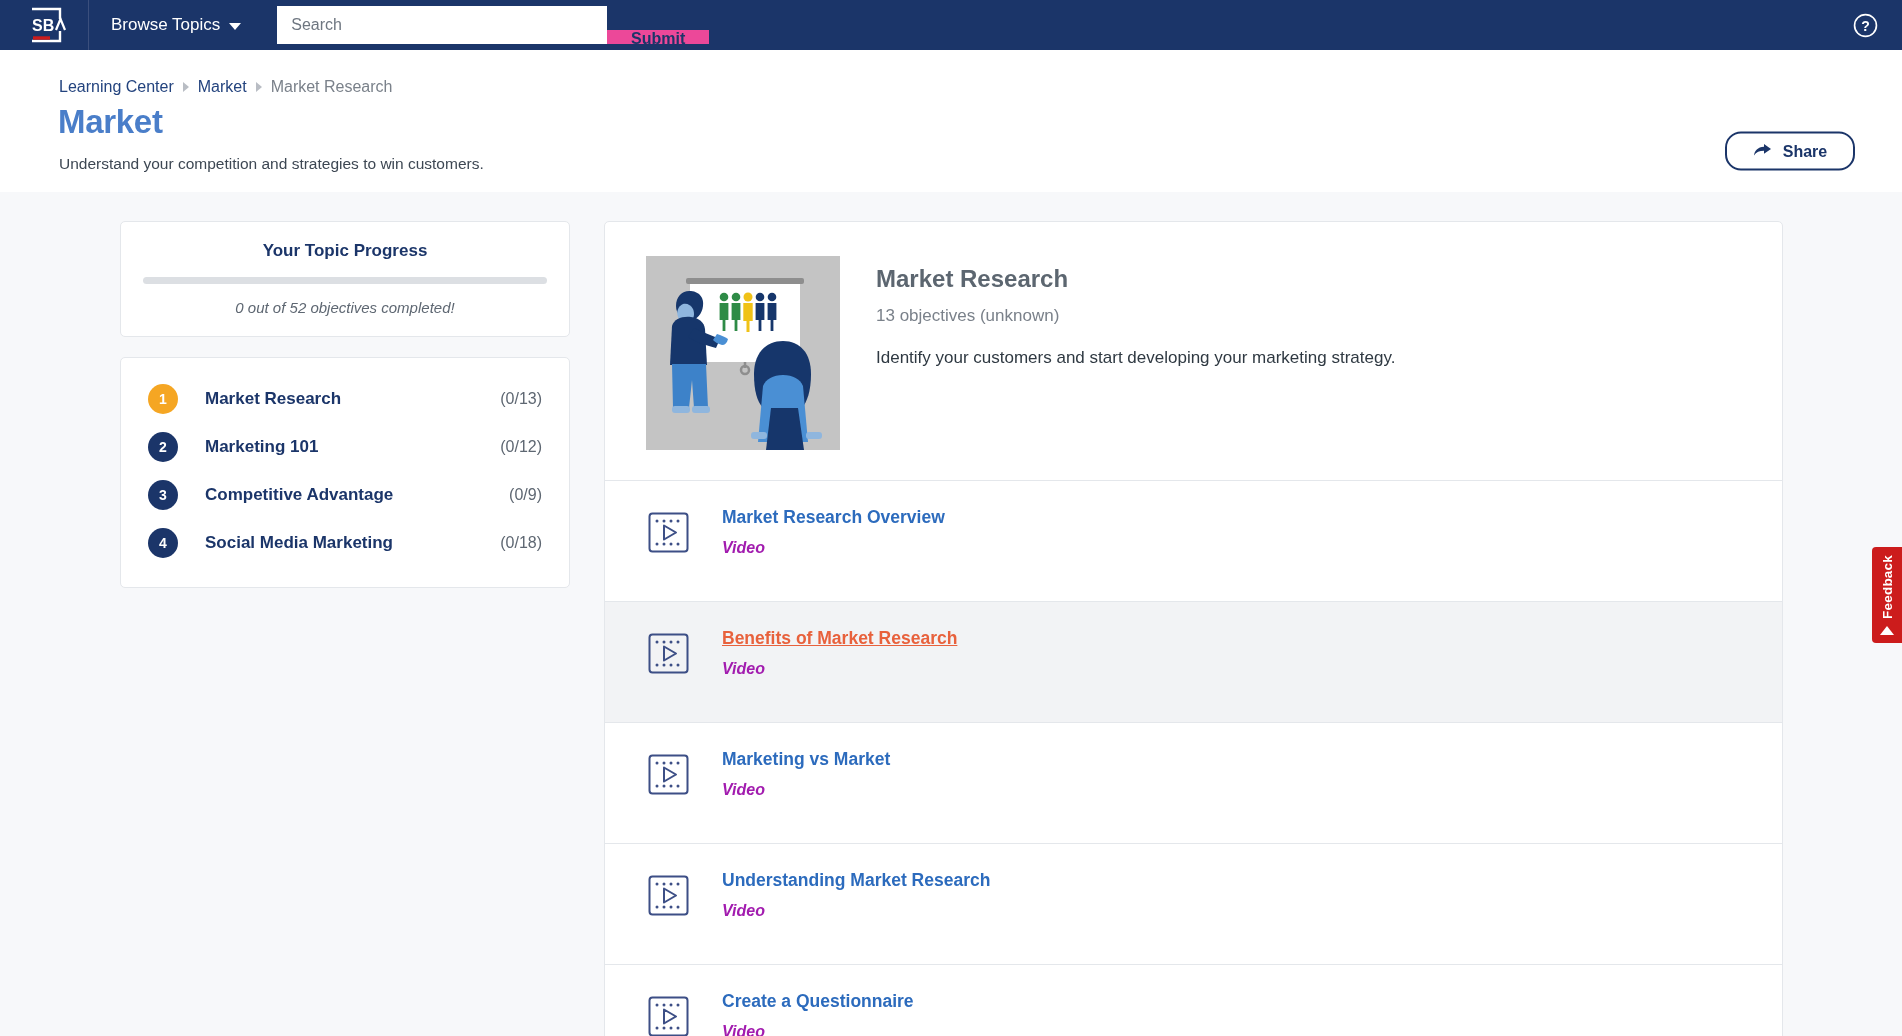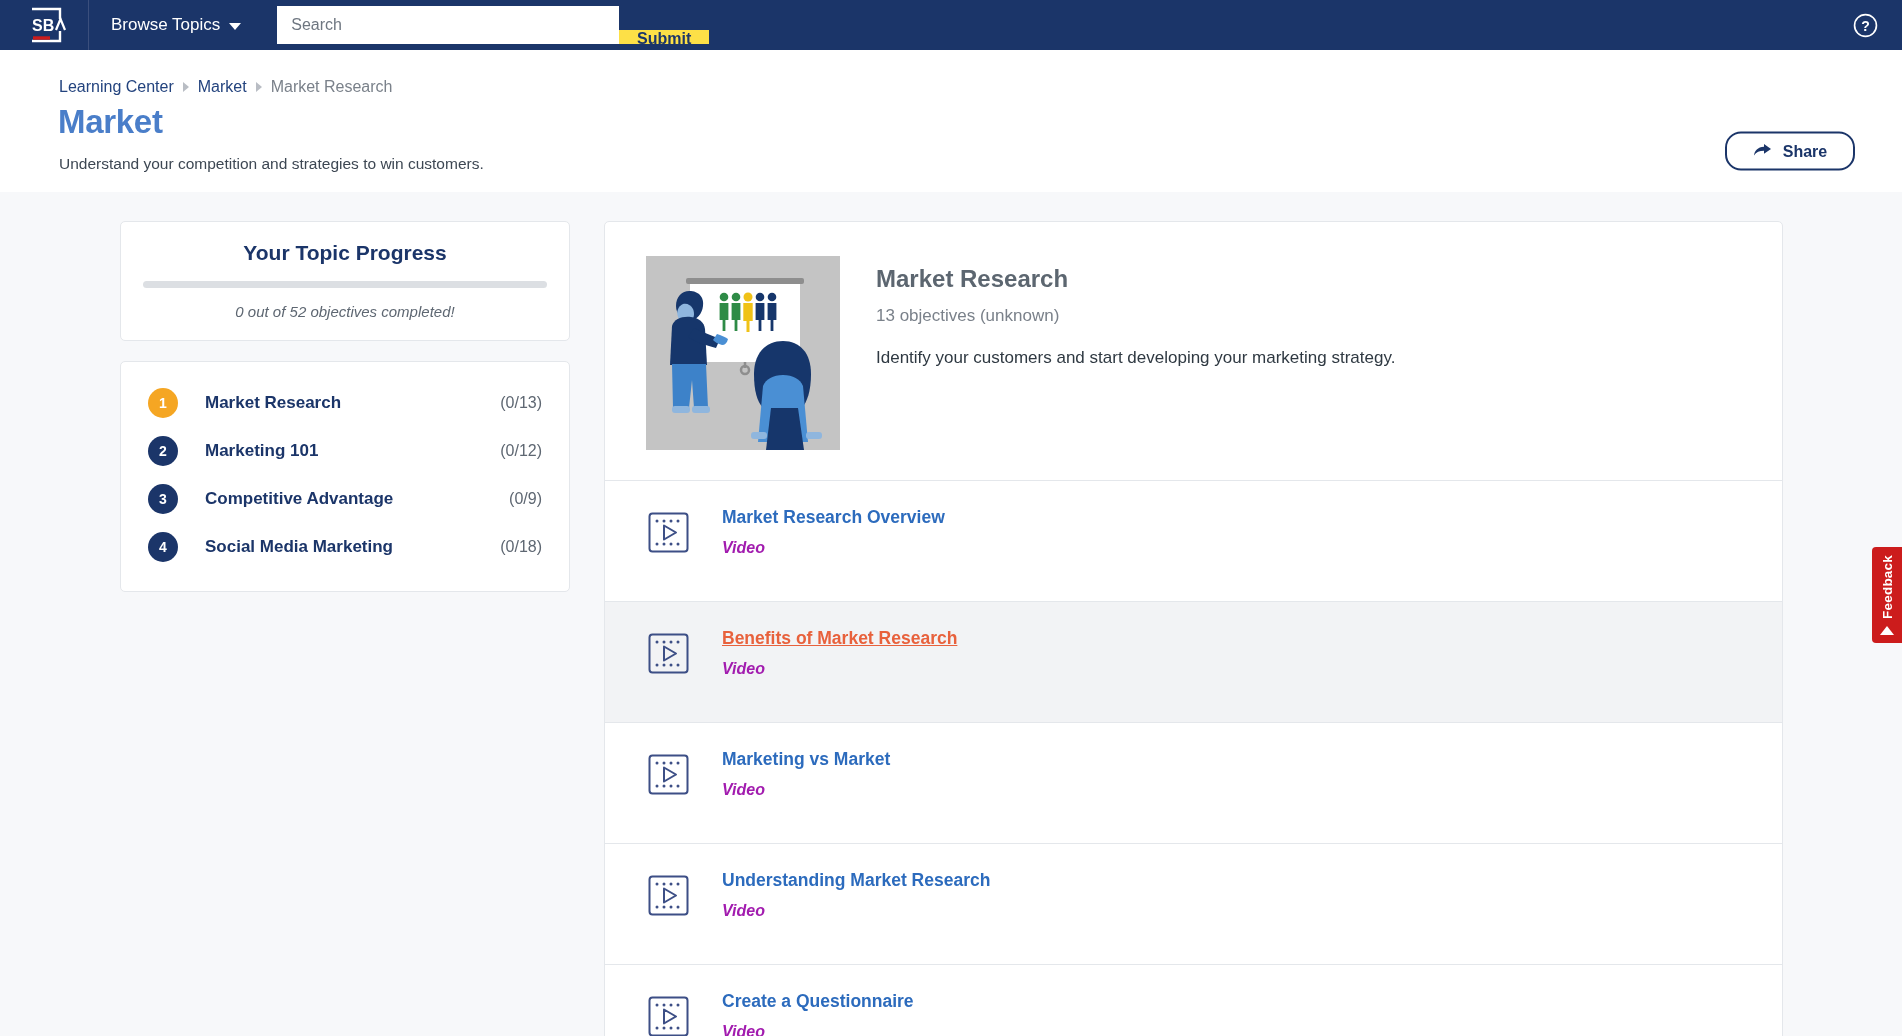--- a/index.html
+++ b/index.html
@@ -49,24 +49,24 @@
   }
   .searchgroup input {
     flex: 1; border: none; outline: none;
     background: #ffffff;
     font-family: "Liberation Sans", sans-serif;
     font-size: 16px; color: #333333;
     padding: 0 14px;
   }
   .searchgroup input::placeholder { color: #6e7680; }
   .submit-btn {
-    background: #fde047; border: none;
+    background: #ec4899; border: none;
     color: #1b3569; font-weight: bold; font-size: 16px;
     font-family: "Liberation Sans", sans-serif;
-    padding: 0 18px; cursor: pointer; white-space: nowrap; margin-top: 24px;
+    padding: 0 24px; cursor: pointer; white-space: nowrap; margin-top: 24px;
   }
   .help-icon {
     position: absolute; right: 24px; top: 13px;
     width: 25px; height: 25px; cursor: pointer;
   }
 
   
   .pagehead {
     position: absolute; top: 50px; left: 0;
     width: 1902px; height: 180px;
@@ -114,21 +114,21 @@
 
   
   .leftcol { position: absolute; left: 120px; top: 29px; width: 450px; }
   .card {
     background: #ffffff;
     border: 1px solid #e4e7eb;
     border-radius: 5px;
   }
   .progress-card { padding: 19px 22px 20px; text-align: center; }
   .progress-title {
-    font-size: 21px; font-weight: bold; color: #1b3569; margin-bottom: 16px;
+    font-size: 17px; font-weight: bold; color: #1b3569; margin-bottom: 16px;
   }
   .progress-track {
     height: 7px; border-radius: 4px; background: #dcdfe3; width: 100%;
   }
   .progress-fill { height: 100%; width: 0%; border-radius: 4px; background: #f5a623; }
   .progress-note {
     margin-top: 15px; font-size: 15px; font-style: italic; color: #5e6772;
   }
 
   .topics-card { margin-top: 20px; padding: 17px 0 20px; }

